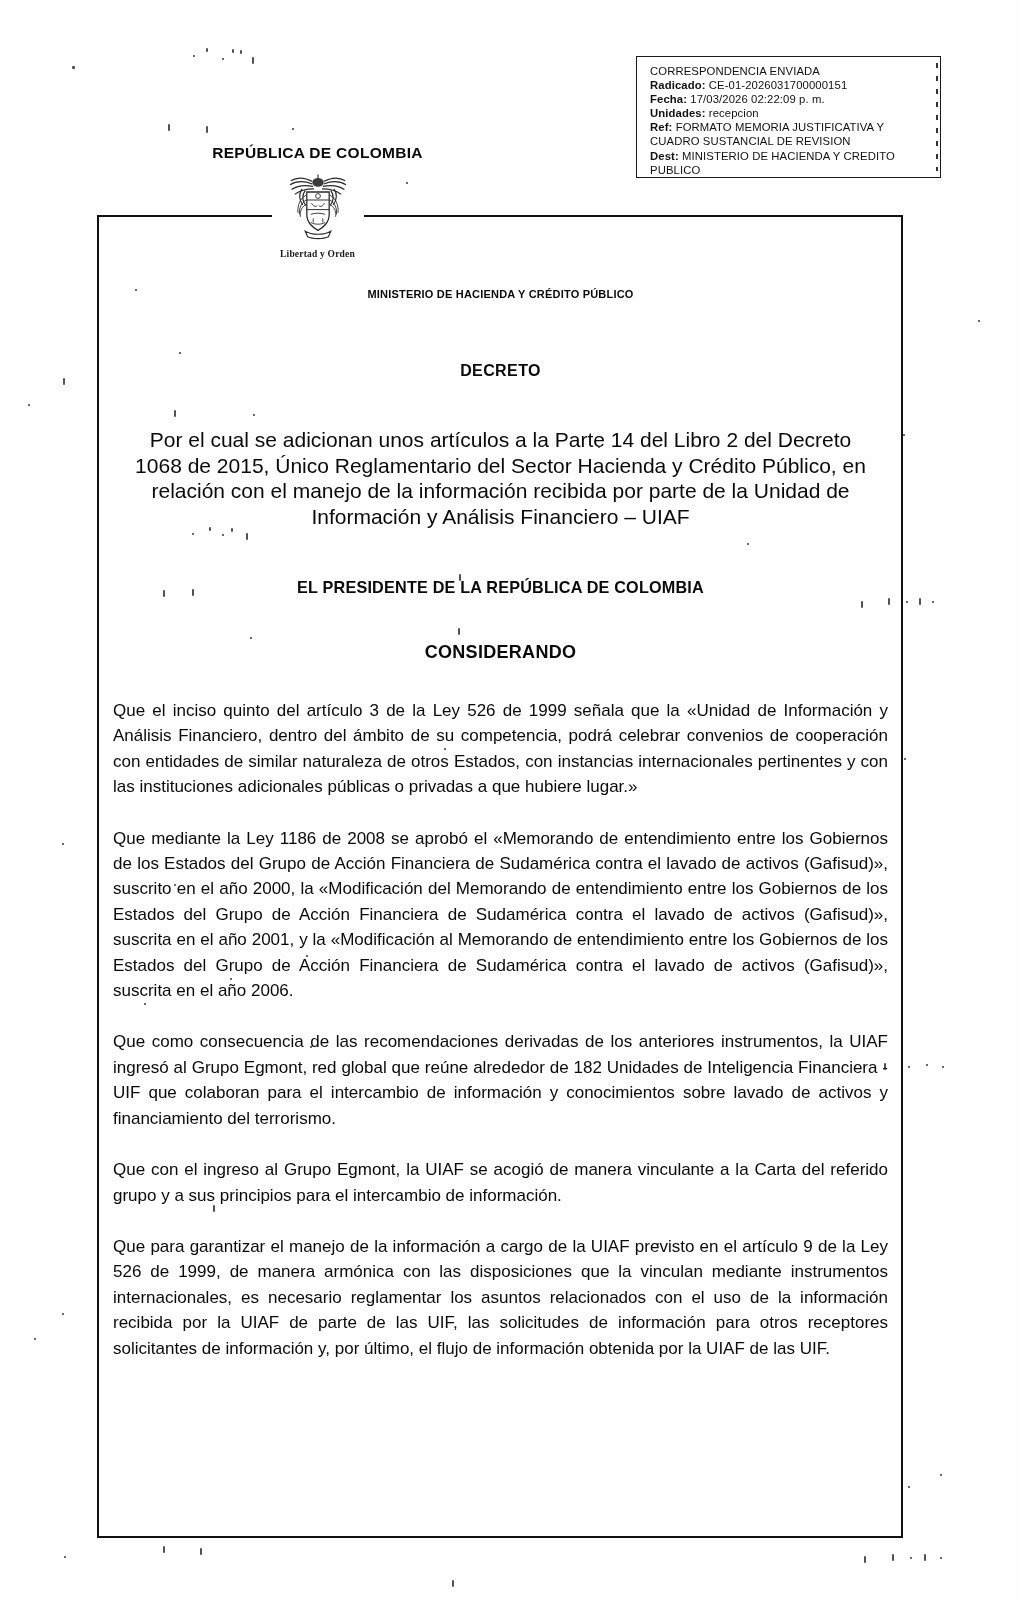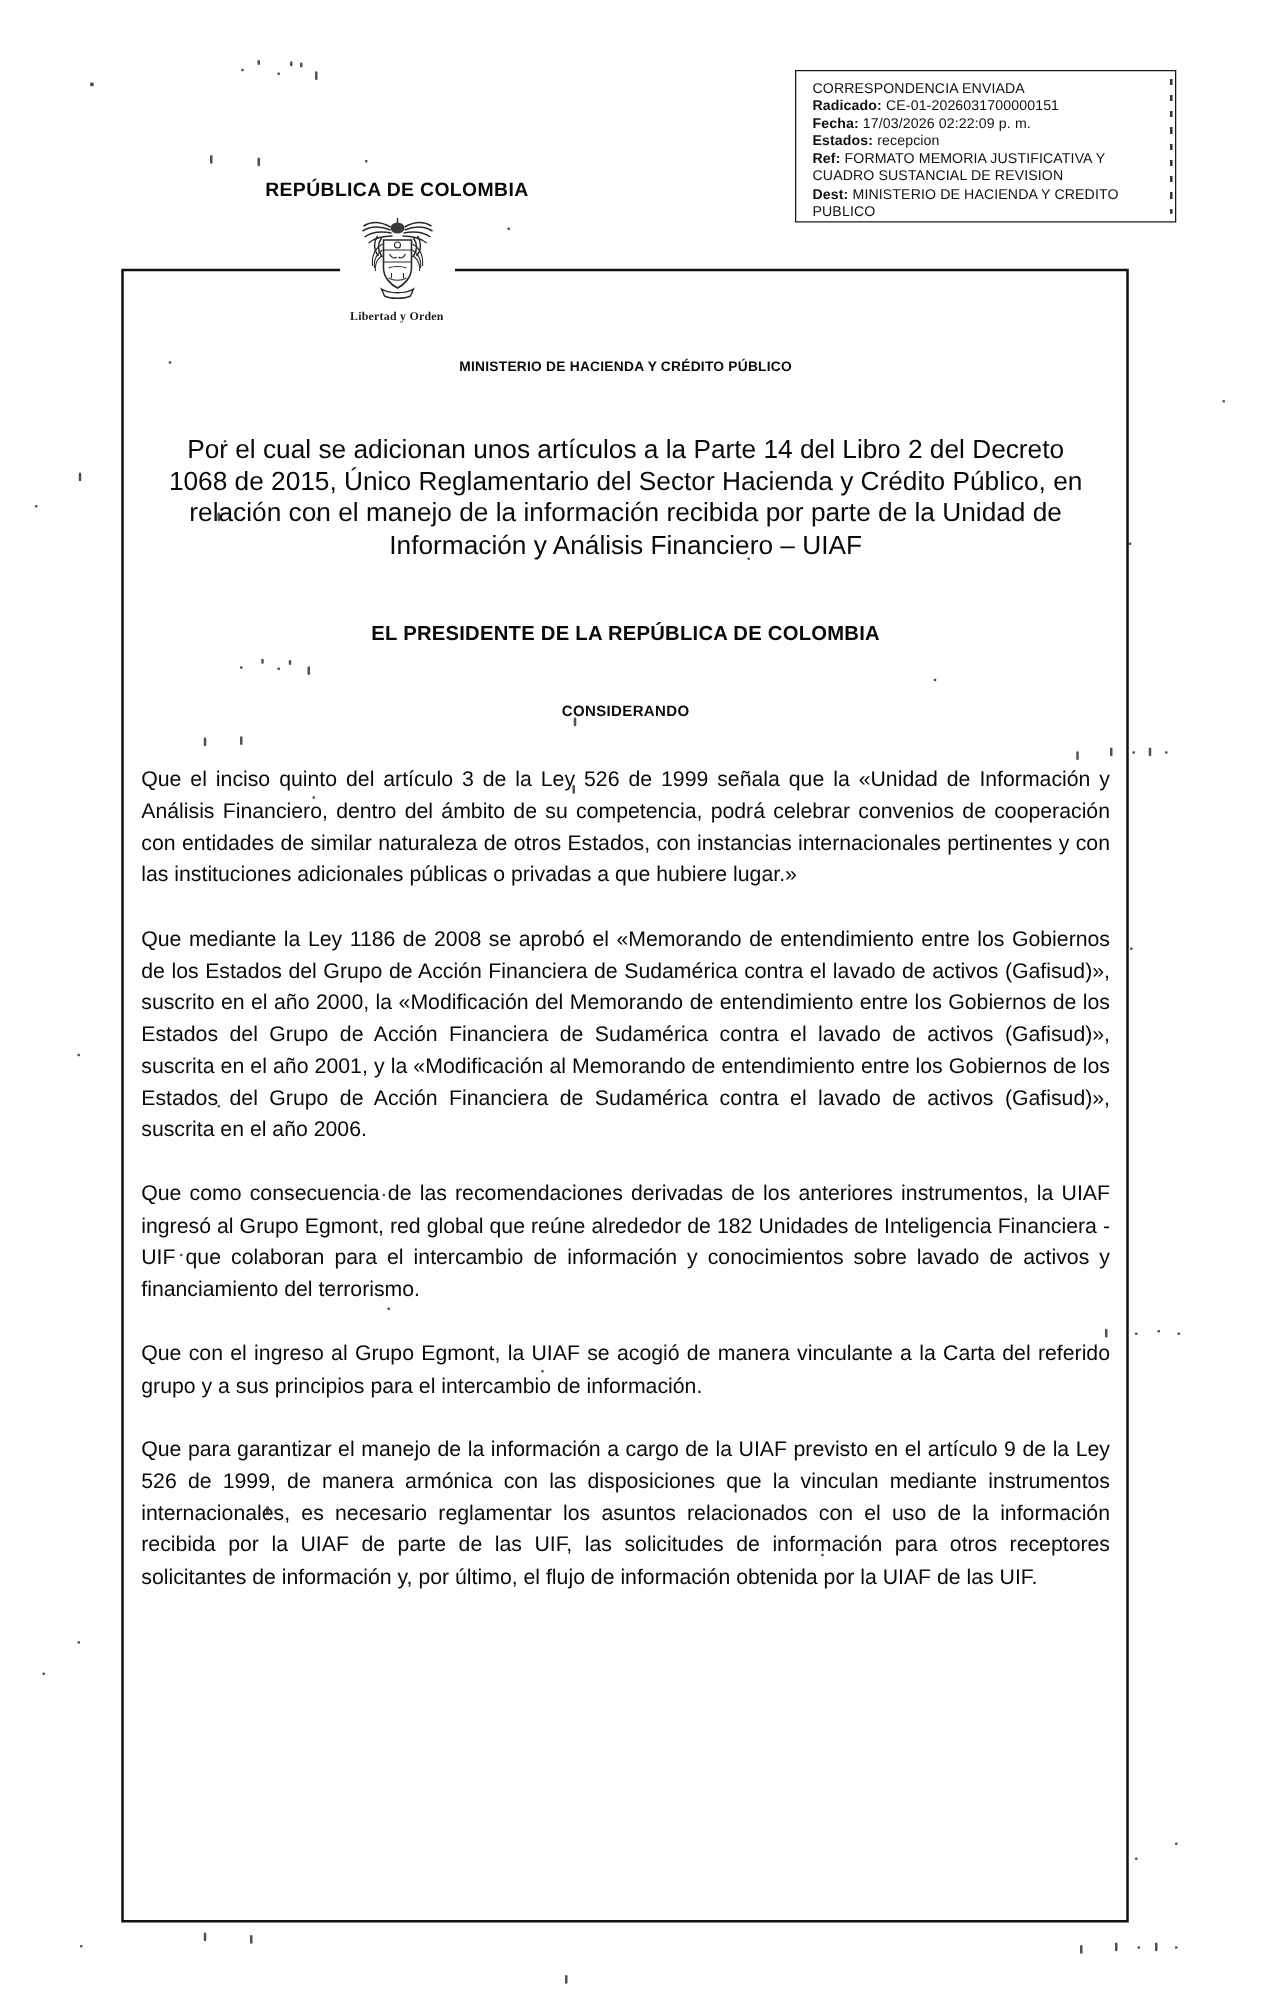--- a/index.html
+++ b/index.html
@@ -144,21 +144,21 @@
   }
   .facultades {
     text-align:center;
     font-size:15.4px;
     line-height:25.5px;
     margin-top:37px;
     padding:0 14px;
   }
   .h-considerando {
     text-align:center;
-    font-size:12px;
+    font-size:18px;
     font-weight:700;
     letter-spacing:0.3px;
     margin-top:45px;
   }
   .para {
     text-align:justify;
     font-size:17px;
     line-height:25.4px;
     margin-top:26px;
   }
@@ -178,21 +178,21 @@
 </style>
 </head>
 <body>
 
 <div class="page">
 
   <div class="stamp">
     <div class="line">CORRESPONDENCIA ENVIADA</div>
     <div class="line"><span class="bold">Radicado:</span> <span>CE-01-2026031700000151</span></div>
     <div class="line"><span class="bold">Fecha:</span> <span>17/03/2026 02:22:09 p. m.</span></div>
-    <div class="line"><span class="bold">Estados:</span> <span>recepcion</span></div>
+    <div class="line"><span class="bold">Unidades:</span> <span>recepcion</span></div>
     <div class="line wrap"><span class="bold">Ref:</span> <span>FORMATO MEMORIA JUSTIFICATIVA Y CUADRO SUSTANCIAL DE REVISION</span></div>
     <div class="line wrap"><span class="bold">Dest:</span> <span>MINISTERIO DE HACIENDA Y CREDITO PUBLICO</span></div>
     <div class="stamp-dashes"></div>
   </div>
 
   <div class="republic">REPÚBLICA DE COLOMBIA</div>
 
   <div class="frame"></div>
 
   <div class="emblem-wrap">
@@ -247,20 +247,21 @@
         <path d="M34 79 C42 84 58 84 66 79 L63 86 C57 89 43 89 37 86 Z" fill="#ffffff" stroke="#2a2a2a" stroke-width="1.4"></path>
       </svg>
       <div class="emblem-motto">Libertad y Orden</div>
     </div>
   </div>
 
   <div class="content">
 
     <div class="h-ministry">MINISTERIO DE HACIENDA Y CRÉDITO PÚBLICO</div>
 
+    <div class="h-decreto">DECRETO</div>
 
     <div class="subtitle">Por el cual se adicionan unos artículos a la Parte 14 del Libro 2 del Decreto 1068 de 2015, Único Reglamentario del Sector Hacienda y Crédito Público, en relación con el manejo de la información recibida por parte de la Unidad de Información y Análisis Financiero – UIAF</div>
 
     <div class="h-president">EL PRESIDENTE DE LA REPÚBLICA DE COLOMBIA</div>
 
 
     <div class="h-considerando">CONSIDERANDO</div>
 
     <div class="para first">Que el inciso quinto del artículo 3 de la Ley 526 de 1999 señala que la «Unidad de Información y Análisis Financiero, dentro del ámbito de su competencia, podrá celebrar convenios de cooperación con entidades de similar naturaleza de otros Estados, con instancias internacionales pertinentes y con las instituciones adicionales públicas o privadas a que hubiere lugar.»</div>
     <div class="para">Que mediante la Ley 1186 de 2008 se aprobó el «Memorando de entendimiento entre los Gobiernos de los Estados del Grupo de Acción Financiera de Sudamérica contra el lavado de activos (Gafisud)», suscrito en el año 2000, la «Modificación del Memorando de entendimiento entre los Gobiernos de los Estados del Grupo de Acción Financiera de Sudamérica contra el lavado de activos (Gafisud)», suscrita en el año 2001, y la «Modificación al Memorando de entendimiento entre los Gobiernos de los Estados del Grupo de Acción Financiera de Sudamérica contra el lavado de activos (Gafisud)», suscrita en el año 2006.</div>

